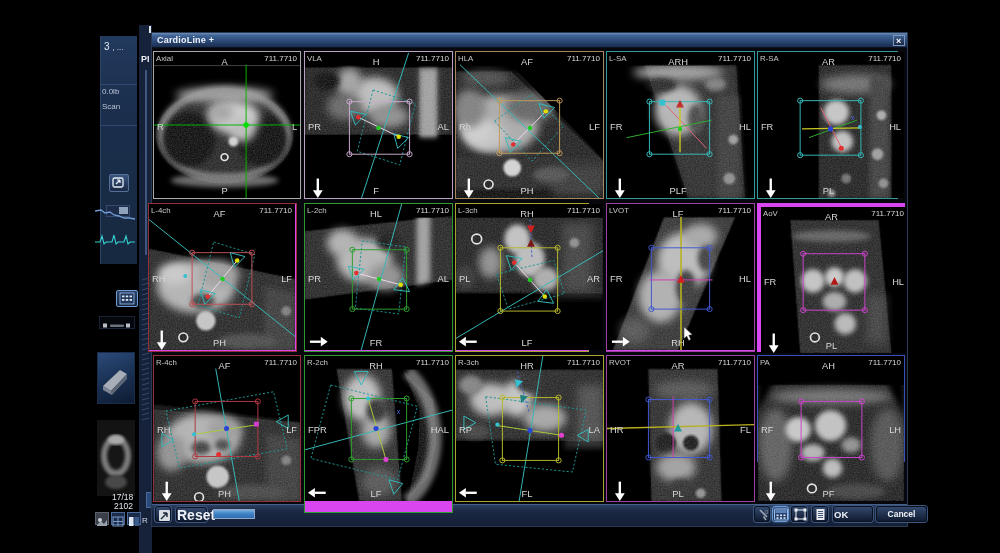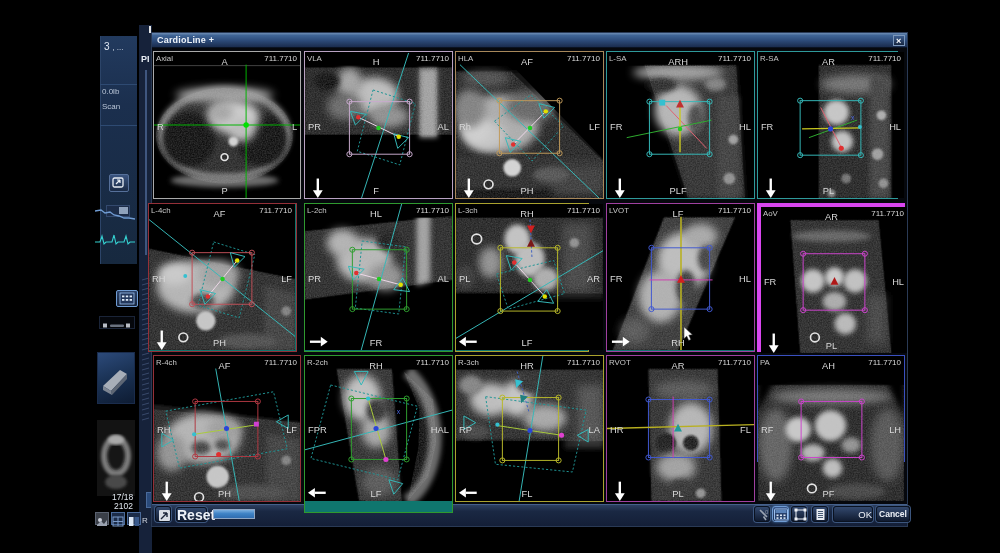--- a/index.html
+++ b/index.html
@@ -1,17 +1,17 @@
 <!DOCTYPE html>
 <html><head><meta charset="utf-8"><style>
 html,body{margin:0;padding:0;background:#000;width:1000px;height:553px;overflow:hidden}
 *{box-sizing:border-box}
 body{font-family:"Liberation Sans",sans-serif;position:relative}
 .abs{position:absolute}
-.cell{position:absolute;background:#0f766e}
+.cell{position:absolute;background:#d946ef}
 .cell svg{display:block}
 </style></head><body>
 
 <div class="abs" style="left:139px;top:25px;width:13px;height:528px;background:#16223a"></div>
 <div class="abs" style="left:149px;top:26px;width:2px;height:7px;background:#e8e8e8"></div>
 <div class="abs" style="left:141px;top:54px;color:#e8edf4;font-size:9px;font-weight:bold">PI</div>
 <div class="abs" style="left:145px;top:70px;width:2px;height:185px;background:#3f567f"></div>
 <svg width="7" height="145" style="position:absolute;left:142px;top:278px">
     <line x1="0" y1="2" x2="7" y2="0" stroke="#39496b" stroke-width="1"></line>
     <line x1="0" y1="7" x2="7" y2="5" stroke="#39496b" stroke-width="1"></line>
@@ -154,23 +154,23 @@
 <div class="abs" style="left:811.5px;top:505.5px;width:16px;height:16px;background:linear-gradient(#33496e,#101b30);border:1px solid #0a1220;box-shadow:0 0 0 1px #3c567e;border-radius:3px;"><svg width="13" height="13" style="margin:1.5px">
       <rect x="2.5" y="1" width="8" height="11" fill="#e8ecf2"></rect>
       <g stroke="#465a74" stroke-width="1">
         <line x1="4" y1="3.5" x2="9" y2="3.5"></line>
         <line x1="4" y1="5.5" x2="9" y2="5.5"></line>
         <line x1="4" y1="7.5" x2="9" y2="7.5"></line>
         <line x1="4" y1="9.5" x2="9" y2="9.5"></line>
       </g>
     </svg></div>
 <div class="abs" style="left:833px;top:505.5px;width:40px;height:16px;background:linear-gradient(#33496e,#101b30);border:1px solid #0a1220;box-shadow:0 0 0 1px #3c567e;border-radius:3px;">
-    <div style="color:#eef2f8;font-size:9.5px;font-weight:normal;text-align:right;line-height:15px">OK</div>
-  </div>
-<div class="abs" style="left:876px;top:505.5px;width:34px;height:16px;background:linear-gradient(#33496e,#101b30);border:1px solid #0a1220;box-shadow:0 0 0 1px #3c567e;border-radius:3px;">
+    <div style="color:#eef2f8;font-size:9.5px;font-weight:bold;text-align:left;line-height:15px">OK</div>
+  </div>
+<div class="abs" style="left:876px;top:505.5px;width:51px;height:16px;background:linear-gradient(#33496e,#101b30);border:1px solid #0a1220;box-shadow:0 0 0 1px #3c567e;border-radius:3px;">
     <div style="color:#eef2f8;font-size:8.5px;font-weight:bold;text-align:center;line-height:15px">Cancel</div>
   </div>
 <div class="cell" style="left:152.5px;top:51px;width:148.5px;height:148px;border:1px solid #aaaaaa">
     <svg width="146" height="146" viewBox="0 0 149 150" preserveAspectRatio="none">
       <defs>
         <filter id="b1" x="-60%" y="-60%" width="220%" height="220%">
           <feGaussianBlur stdDeviation="1.2"></feGaussianBlur>
         </filter>
         <filter id="b2" x="-60%" y="-60%" width="220%" height="220%">
           <feGaussianBlur stdDeviation="2.6"></feGaussianBlur>

